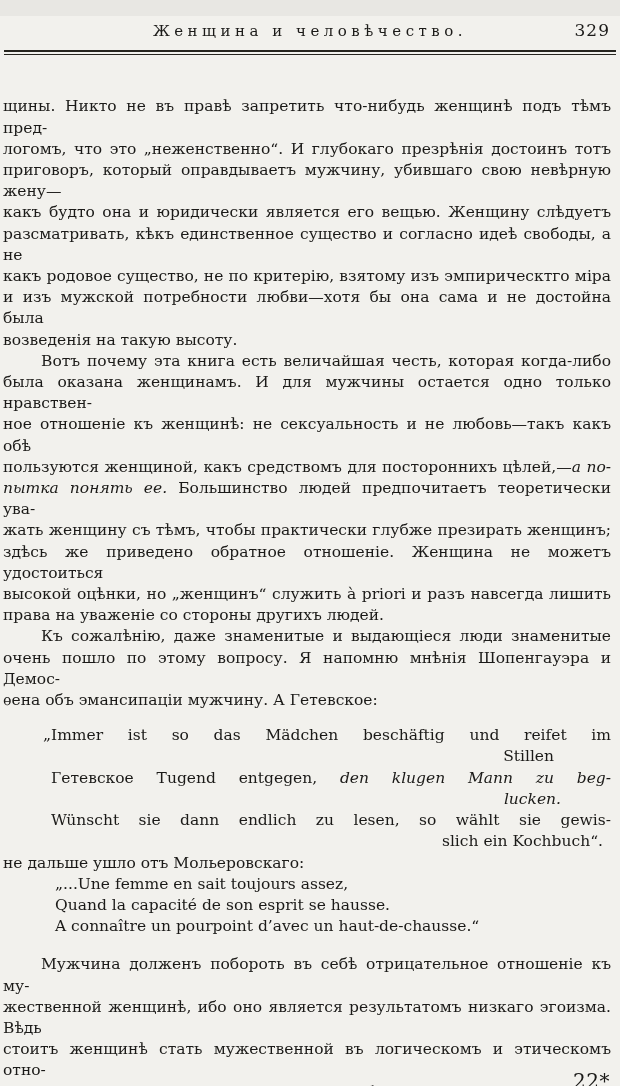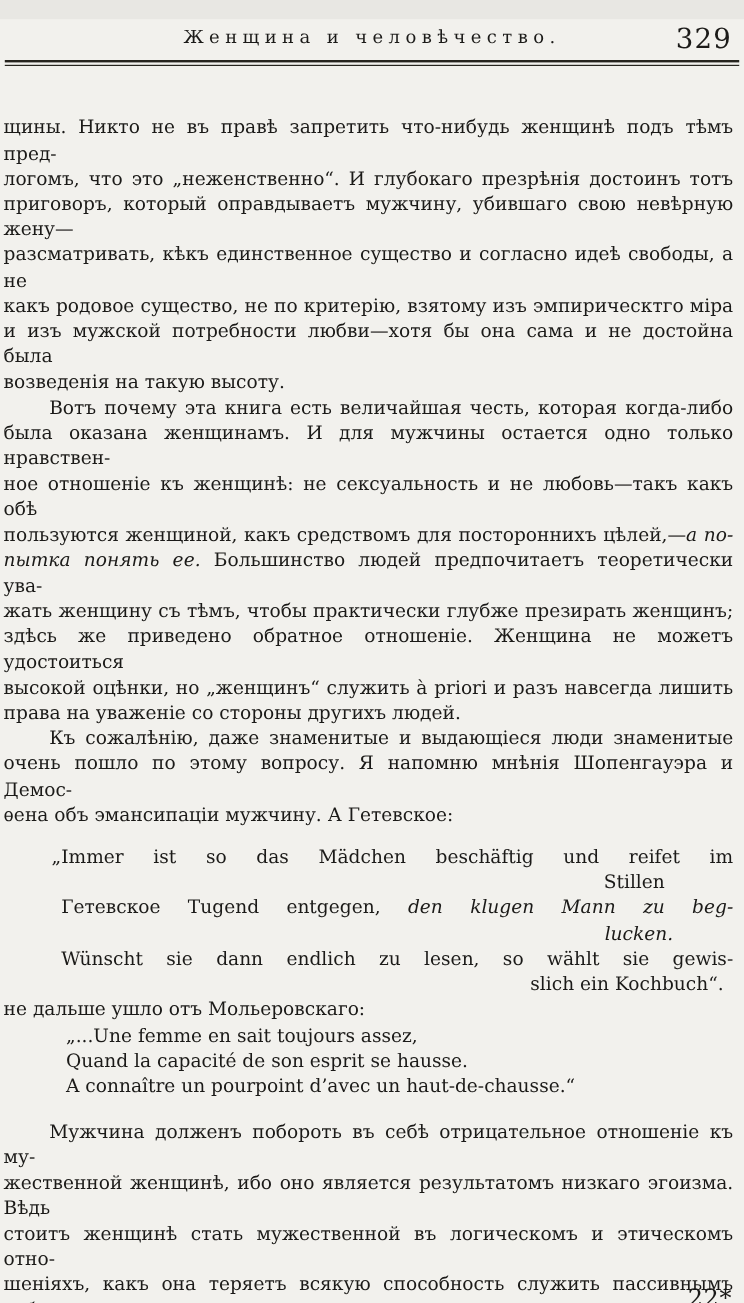--- a/index.html
+++ b/index.html
@@ -13,21 +13,21 @@
     overflow:hidden;
   }
   .running-head { position:relative; height:26px; padding-top:6px; }
   .head-title {
     position:absolute; left:0; right:0; top:6px;
     text-align:center; font-size:15px; letter-spacing:4.5px;
     white-space:nowrap;
   }
   .page-number {
     position:absolute; right:10px; top:4px;
-    font-size:23px; letter-spacing:1px;
+    font-size:17px; letter-spacing:1px;
   }
   .rule {
     margin:2px 4px 0 4px;
     border-top:2.6px solid #27251f;
     border-bottom:1.2px solid #27251f;
     height:2.4px;
   }
   main { margin-top:41px; padding:0 9px 0 3px; font-size:15.5px; }
   .block { margin:0; }
   .line { line-height:21.2px; min-height:21.2px; }
@@ -52,20 +52,21 @@
       <span class="page-number">329</span>
     </div>
     <div class="rule"></div>
   </header>
 
   <main id="text-body">
       <div class="block">
         <div class="line j"><span>щины. Никто не въ правѣ запретить что-нибудь женщинѣ подъ тѣмъ пред-</span></div>
         <div class="line j"><span>логомъ, что это „неженственно“. И глубокаго презрѣнія достоинъ тотъ</span></div>
         <div class="line j"><span>приговоръ, который оправдываетъ мужчину, убившаго свою невѣрную жену—</span></div>
+        <div class="line j"><span>какъ будто она и юридически является его вещью. Женщину слѣдуетъ</span></div>
         <div class="line j"><span>разсматривать, кѣкъ единственное существо и согласно идеѣ свободы, а не</span></div>
         <div class="line j"><span>какъ родовое существо, не по критерію, взятому изъ эмпирическтго міра</span></div>
         <div class="line j"><span>и изъ мужской потребности любви—хотя бы она сама и не достойна была</span></div>
         <div class="line l"><span>возведенія на такую высоту.</span></div>
       </div>
       <div class="block">
         <div class="line j ind"><span>Вотъ почему эта книга есть величайшая честь, которая когда-либо</span></div>
         <div class="line j"><span>была оказана женщинамъ. И для мужчины остается одно только нравствен-</span></div>
         <div class="line j"><span>ное отношеніе къ женщинѣ: не сексуальность и не любовь—такъ какъ обѣ</span></div>
         <div class="line j"><span>пользуются женщиной, какъ средствомъ для постороннихъ цѣлей,—</span><i>а по-</i></div>

